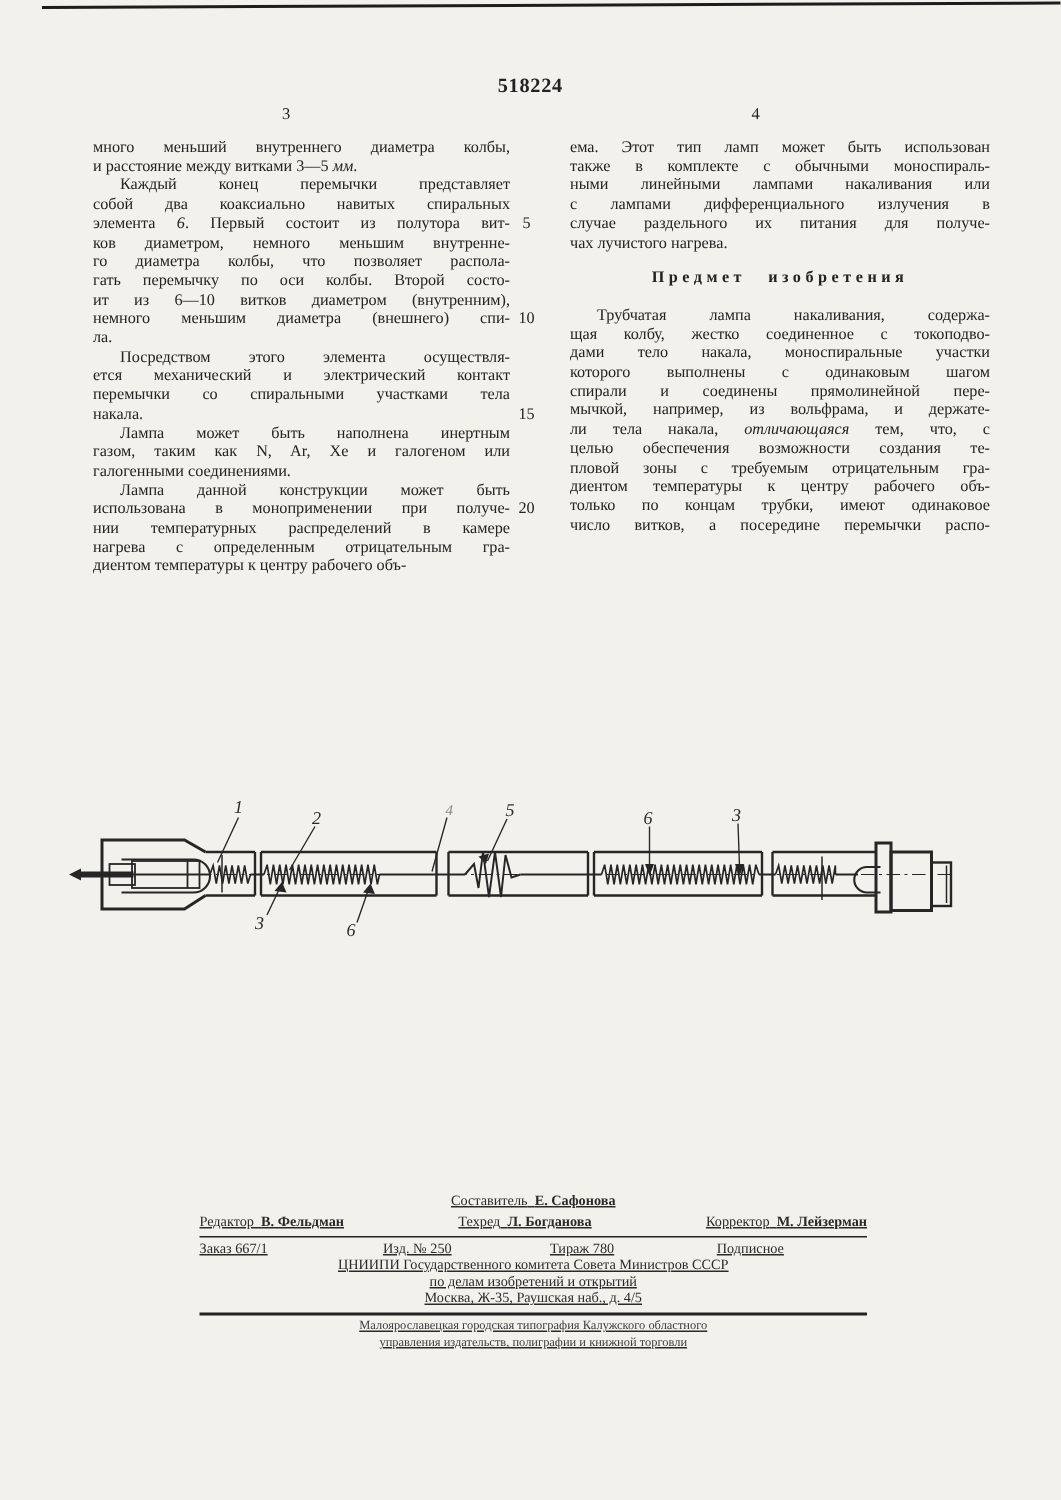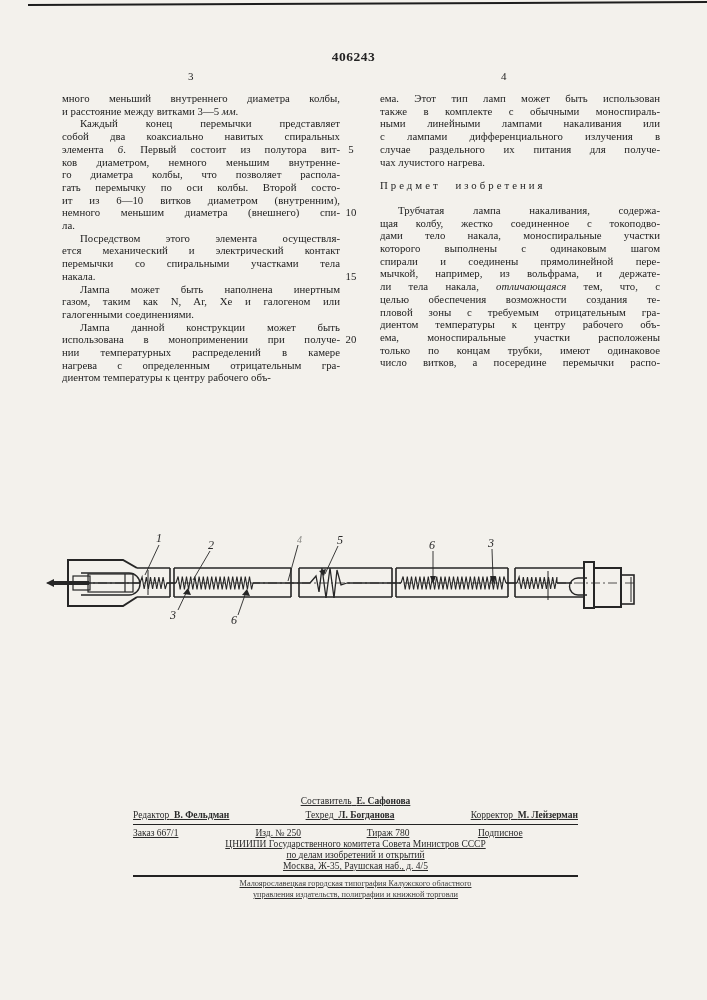--- a/index.html
+++ b/index.html
@@ -17,21 +17,21 @@
     font-weight:bold;font-size:13.5px;letter-spacing:0.5px;}
   .col-num{position:absolute;top:70px;font-size:11px;}
   .col-num-left{left:188px;}
   .col-num-right{left:501px;}
   .column{position:absolute;top:92px;font-size:10.8px;line-height:12.7px;}
   #left-col{left:62px;width:278px;}
   #right-col{left:380px;width:280px;}
   .line{text-align:justify;text-align-last:justify;white-space:normal;}
   .line.indent{text-indent:18px;}
   .line.lastline{text-align-last:left;}
-  .heading{text-align:left;letter-spacing:3px;word-spacing:9px;margin:11px 0 12px 0;}
+  .heading{text-align:center;letter-spacing:3px;word-spacing:9px;margin:11px 0 12px 0;font-weight:bold;}
   #gutter{position:absolute;top:92px;left:342px;width:18px;height:320px;}
   .gutter-num{position:absolute;left:0;width:18px;text-align:center;font-size:10.8px;line-height:12.7px;}
   
   #figure{position:absolute;left:45px;top:518px;}
   #figure path,#figure line,#figure rect{fill:none;stroke:#262626;}
   .fig-label{font-family:"Liberation Serif",serif;font-style:italic;font-size:12px;
     fill:#2a2a2a;stroke:none;}
   .fig-label.faint{fill:#8a8a86;font-size:10px;}
   .arrow{fill:#262626;stroke:none;}
   
@@ -47,21 +47,21 @@
   .f-row4 span:nth-child(4){flex:0.9;}
   .f-org{text-align:center;margin-top:1px;}
   .f-print{text-align:center;font-size:8.3px;color:#3c3c3c;margin-top:2px;}
 </style>
 </head>
 <body>
 
 <div class="page">
   <div class="scan-edge"></div>
 
-  <div class="patent-number">406243</div>
+  <div class="patent-number">518224</div>
   <div class="col-num col-num-left">3</div>
   <div class="col-num col-num-right">4</div>
 
   <div id="left-col" class="column">
       <div class="line">много меньший внутреннего диаметра колбы,</div>
       <div class="line lastline">и расстояние между витками 3—5 <i>мм</i>.</div>
       <div class="line indent">Каждый конец перемычки представляет</div>
       <div class="line">собой два коаксиально навитых спиральных</div>
       <div class="line">элемента <i>6</i>. Первый состоит из полутора вит-</div>
       <div class="line">ков диаметром, немного меньшим внутренне-</div>
@@ -94,21 +94,20 @@
       <div class="line indent">Трубчатая лампа накаливания, содержа-</div>
       <div class="line">щая колбу, жестко соединенное с токоподво-</div>
       <div class="line">дами тело накала, моноспиральные участки</div>
       <div class="line">которого выполнены с одинаковым шагом</div>
       <div class="line">спирали и соединены прямолинейной пере-</div>
       <div class="line">мычкой, например, из вольфрама, и держате-</div>
       <div class="line">ли тела накала, <i>отличающаяся</i> тем, что, с</div>
       <div class="line">целью обеспечения возможности создания те-</div>
       <div class="line">пловой зоны с требуемым отрицательным гра-</div>
       <div class="line">диентом температуры к центру рабочего объ-</div>
-      <div class="line">ема, моноспиральные участки расположены</div>
       <div class="line">только по концам трубки, имеют одинаковое</div>
       <div class="line">число витков, а посередине перемычки распо-</div>
     </div>
   <div id="gutter">
       <div class="gutter-num" style="top: 50.8px;">5</div>
       <div class="gutter-num" style="top: 114.3px;">10</div>
       <div class="gutter-num" style="top: 177.8px;">15</div>
       <div class="gutter-num" style="top: 241.3px;">20</div>
     </div>
 

